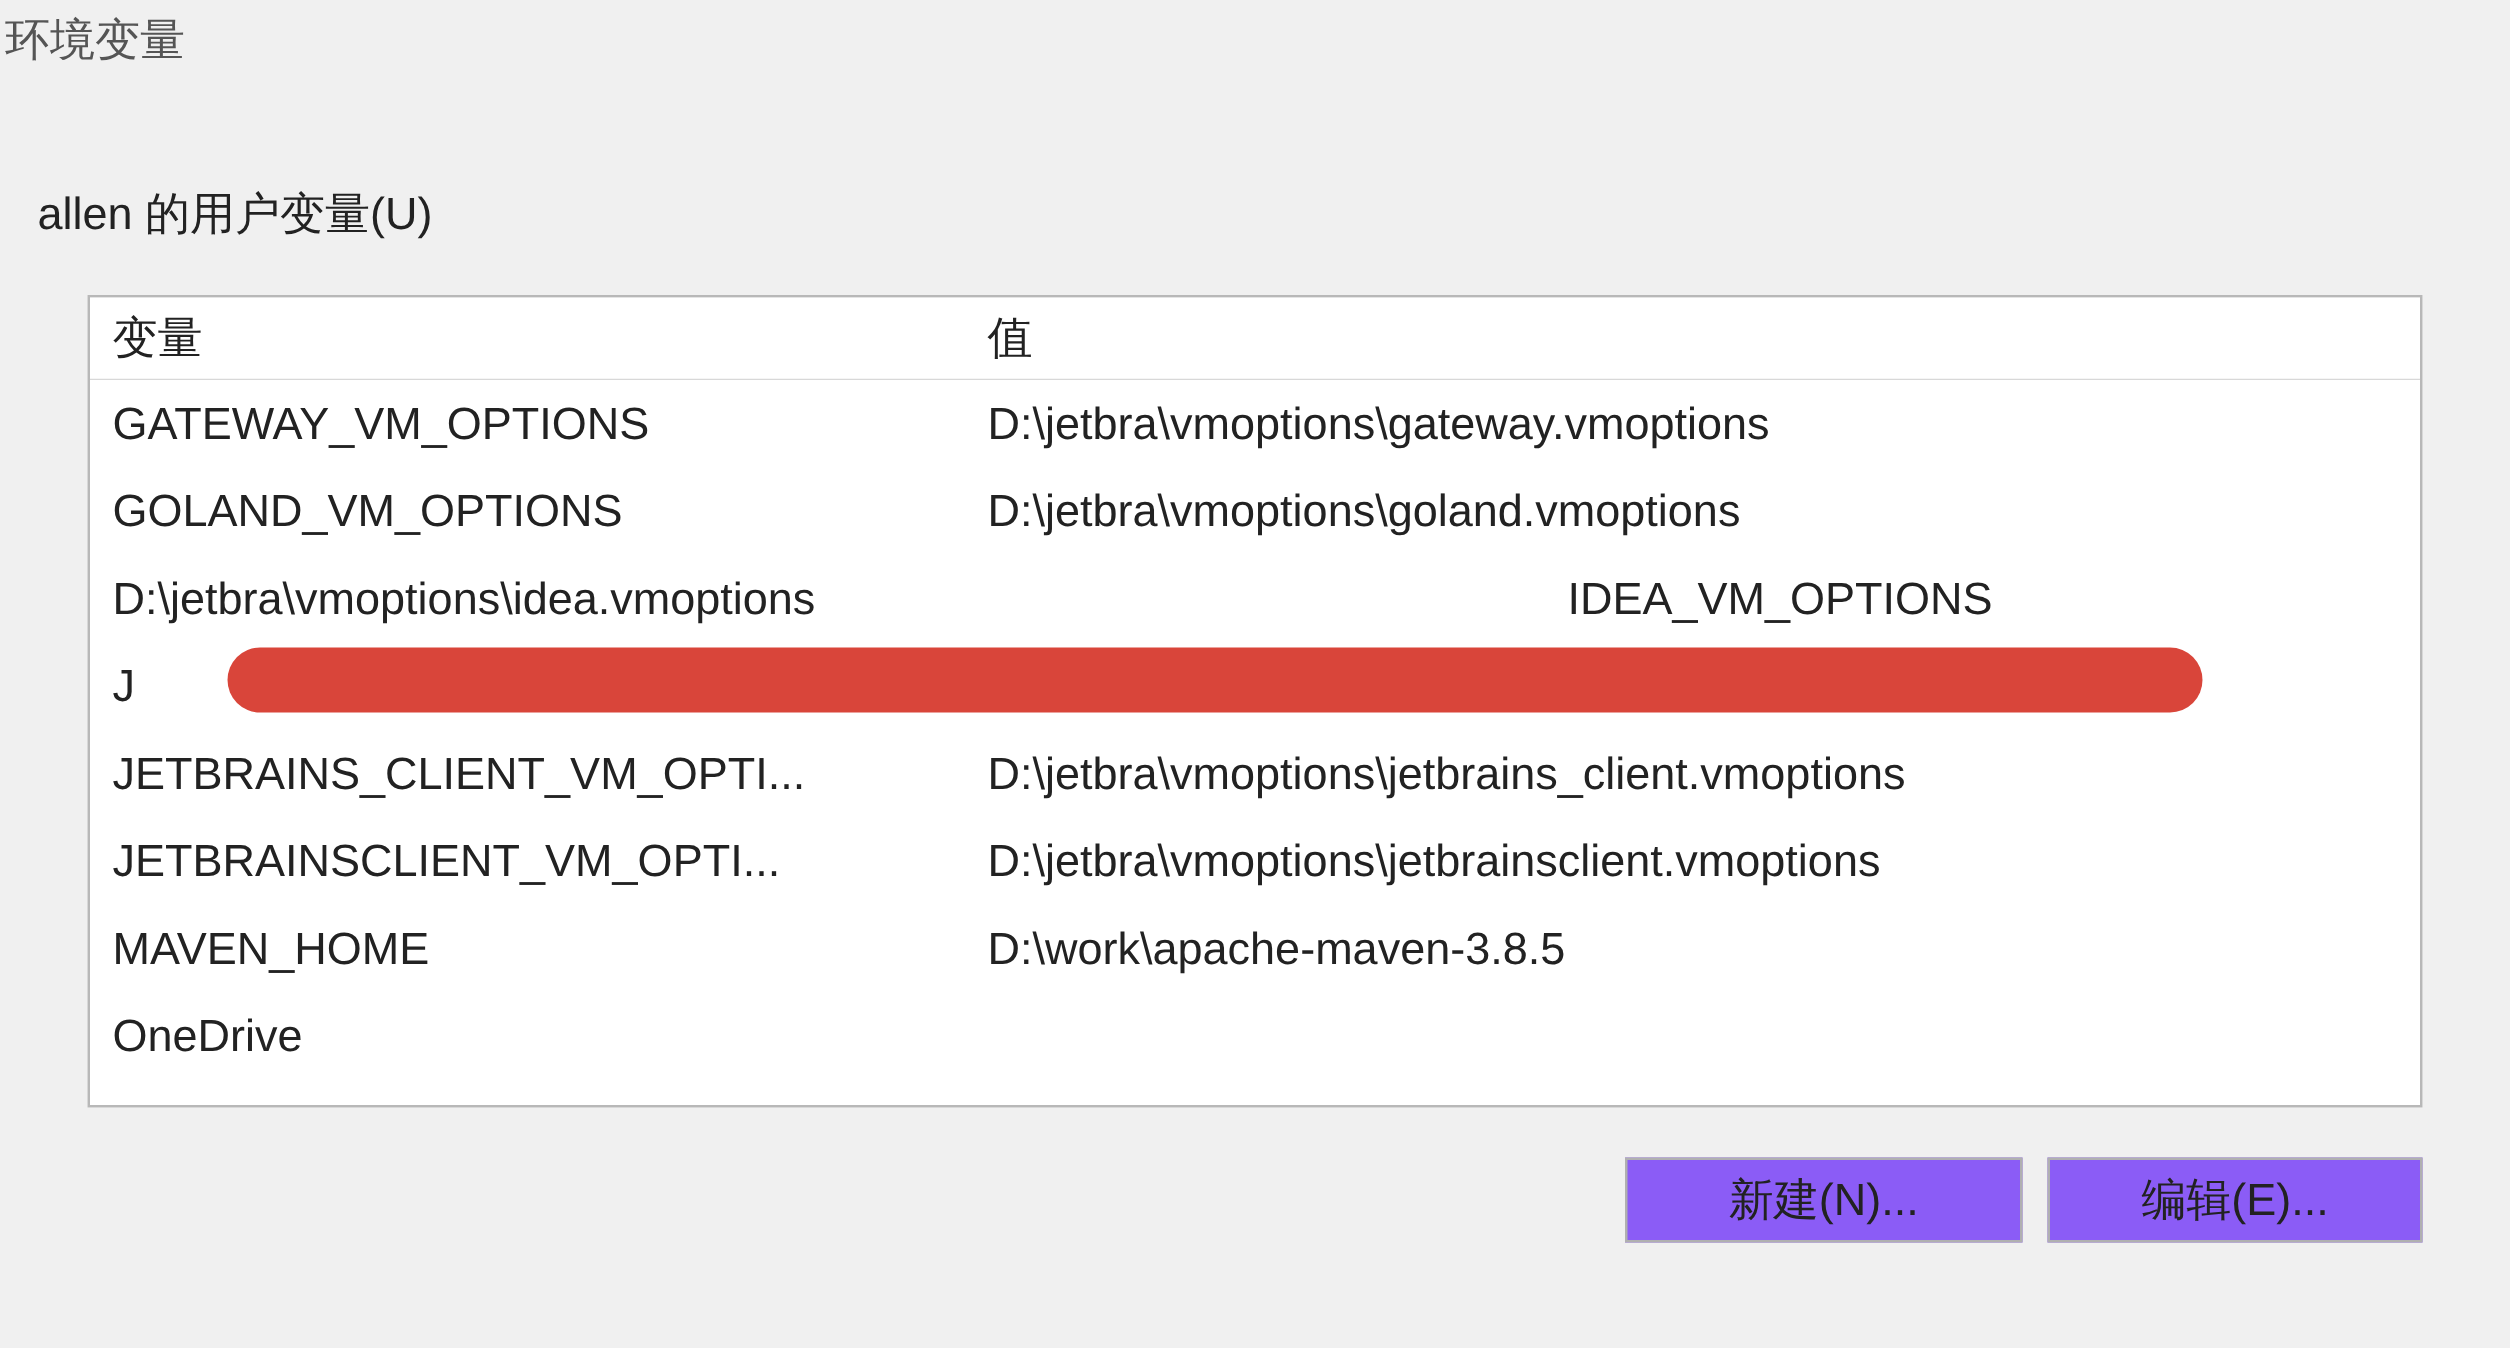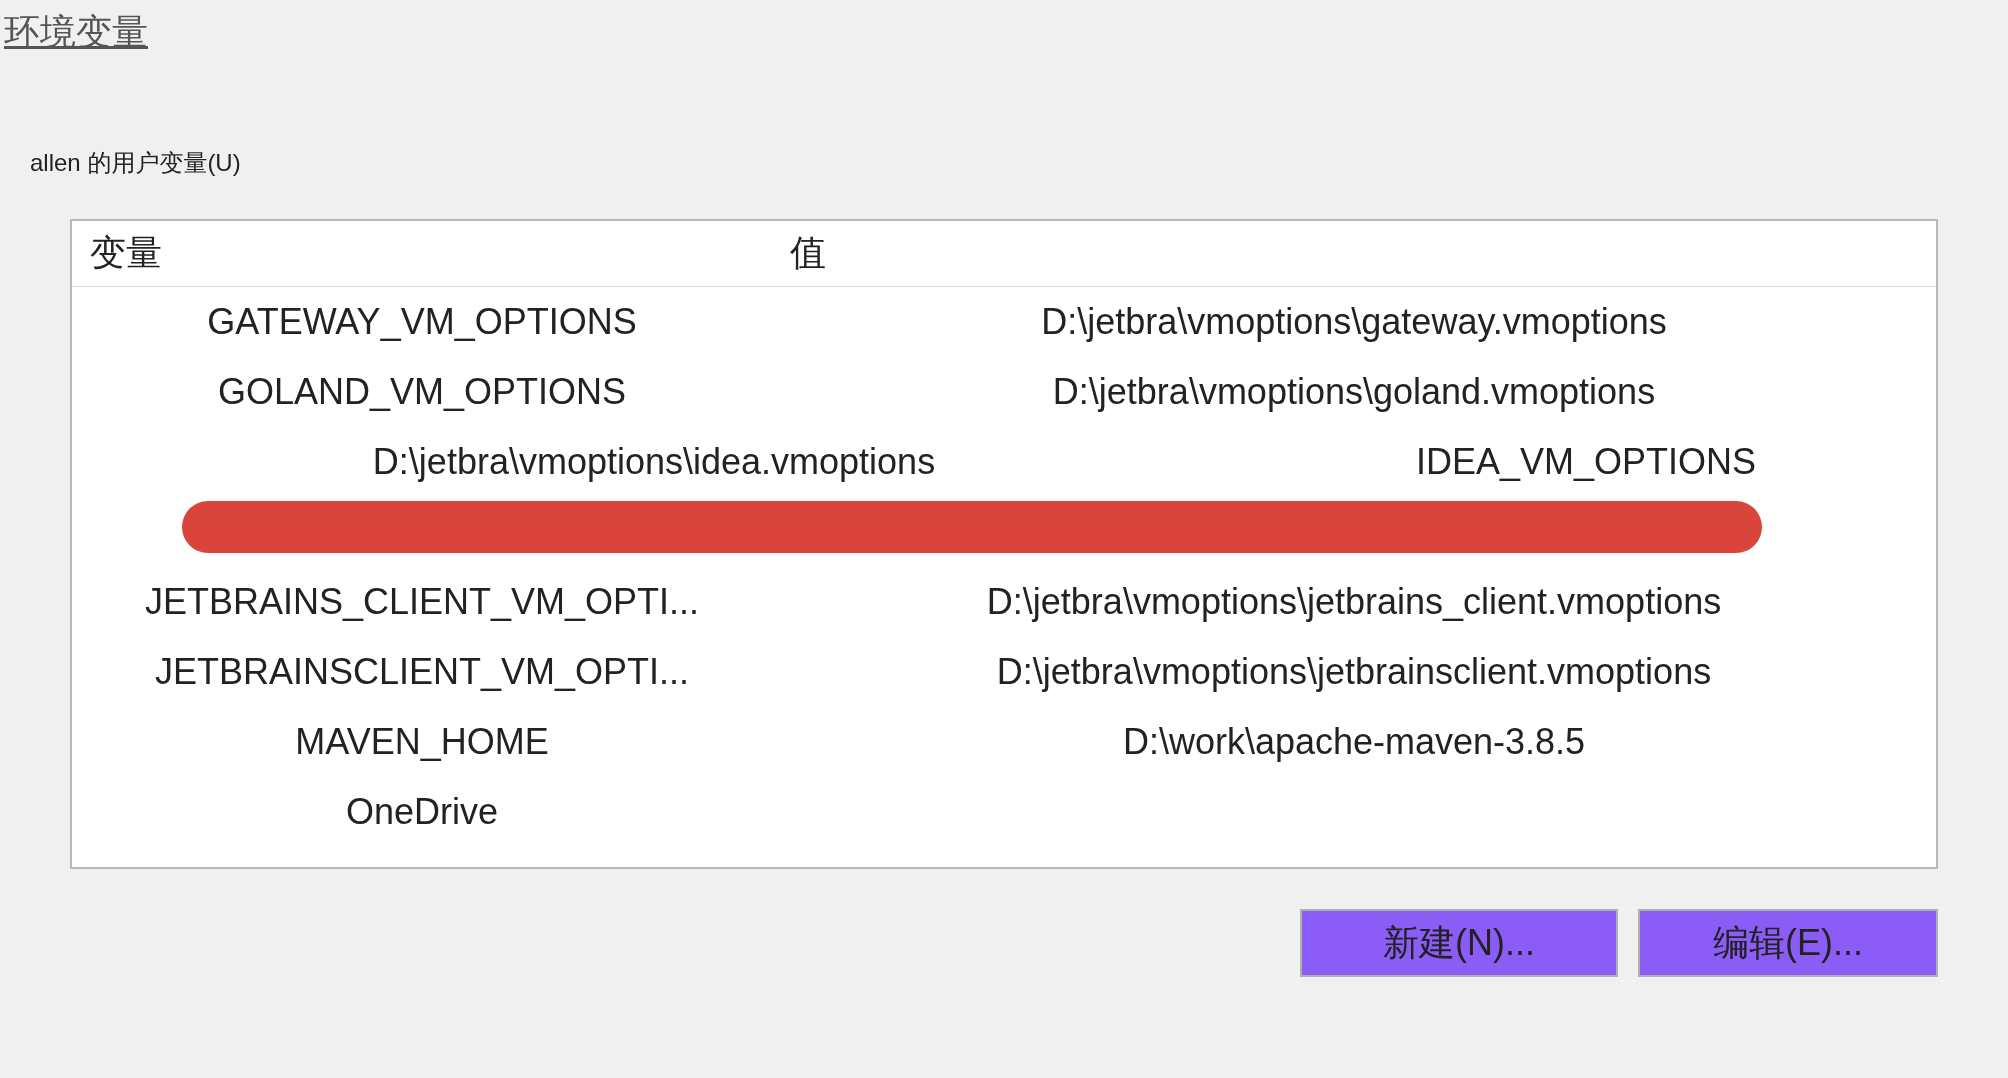--- a/index.html
+++ b/index.html
@@ -18,27 +18,26 @@
       width: 100%;
       height: 100%;
       background: #f0f0f0;
       position: relative;
     }
     .window-title {
       font-size: 36px;
       color: #555;
       padding: 8px 0 0 4px;
       font-weight: 400;
-      text-decoration: underline;
     }
     .content-area {
       padding: 90px 30px 0 30px;
     }
     .section-label {
-      font-size: 24px;
+      font-size: 36px;
       color: #222;
       margin-bottom: 40px;
       font-weight: 400;
     }
     .table-container {
       margin-left: 40px;
       margin-right: 40px;
       border: 2px solid #b8b8b8;
       background: #ffffff;
       height: 650px;
@@ -65,21 +64,20 @@
       flex: 1;
     }
     .table-body {
       position: relative;
     }
     .table-row {
       display: flex;
       height: 70px;
       align-items: center;
       position: relative;
-      text-align: center;
     }
     .row-cell {
       font-size: 36px;
       color: #222;
       padding: 8px 18px;
       white-space: nowrap;
       overflow: hidden;
       text-overflow: ellipsis;
       font-weight: 400;
     }

